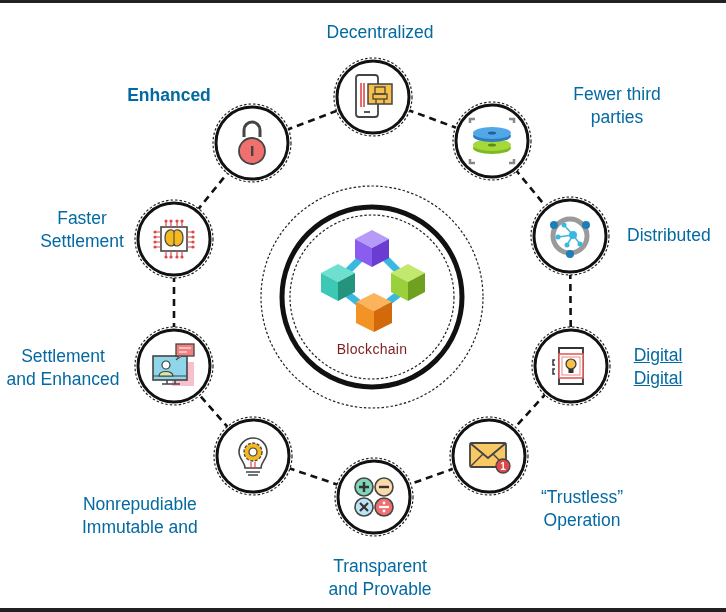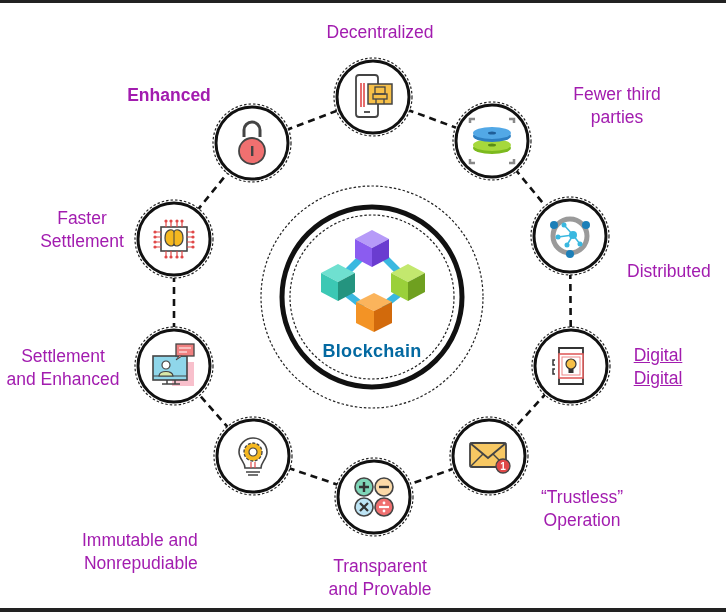--- a/index.html
+++ b/index.html
@@ -1,23 +1,23 @@
 <!DOCTYPE html>
 <html><head>
 <meta charset="utf-8">
 <style>
   html, body { margin:0; padding:0; background:#ffffff; }
   body { width:726px; height:612px; position:relative; overflow:hidden; font-family:"Liberation Sans", sans-serif; color:#1a1a1a; }
   .frame-top { position:absolute; left:0; top:0; width:726px; height:3px; background:#222; }
   .frame-bottom { position:absolute; left:0; top:608px; width:726px; height:4px; background:#222; }
   svg.canvas { position:absolute; left:0; top:0; }
-  .label { position:absolute; font-size:17.5px; line-height:23px; color:#a21caf; white-space:nowrap; }
+  .label { position:absolute; font-size:17.5px; line-height:23px; color:#0369a1; white-space:nowrap; }
   .lc { text-align:center; transform:translateX(-50%); }
-  .ll { text-align:right;margin-top:36px; }
-  .hub-title { position:absolute; left:372px; top:341px; transform:translateX(-50%); font-size:18px; font-weight:bold; color:#0369a1; letter-spacing:0.3px; }
+  .ll { text-align:center; }
+  .hub-title { position:absolute; left:372px; top:341px; transform:translateX(-50%); font-size:14px; font-weight:normal; color:#7f1d1d; letter-spacing:0.3px; }
 </style>
 </head>
 <body>
 
 <div class="frame-top"></div>
 <div class="frame-bottom"></div>
 
 <svg class="canvas" width="726" height="612" viewBox="0 0 726 612">
 
   <g id="connectors">
@@ -248,22 +248,22 @@
 </div>
 <div class="label lc" style="left:582px; top:486px;">
   <div>“Trustless”</div>
   <div>Operation</div>
 </div>
 <div class="label lc" style="left:380px; top:555px;">
   <div>Transparent</div>
   <div>and Provable</div>
 </div>
 <div class="label ll" style="left:82px; top:493px;">
+  <div>Nonrepudiable</div>
   <div>Immutable and</div>
-  <div>Nonrepudiable</div>
 </div>
 <div class="label lc" style="left:63px; top:345px;">
   <div>Settlement</div>
   <div>and Enhanced</div>
 </div>
 <div class="label lc" style="left:82px; top:207px;">
   <div>Faster</div>
   <div>Settlement</div>
 </div>
 <div class="label lc" style="left:169px; top:84px;font-weight:bold;">

